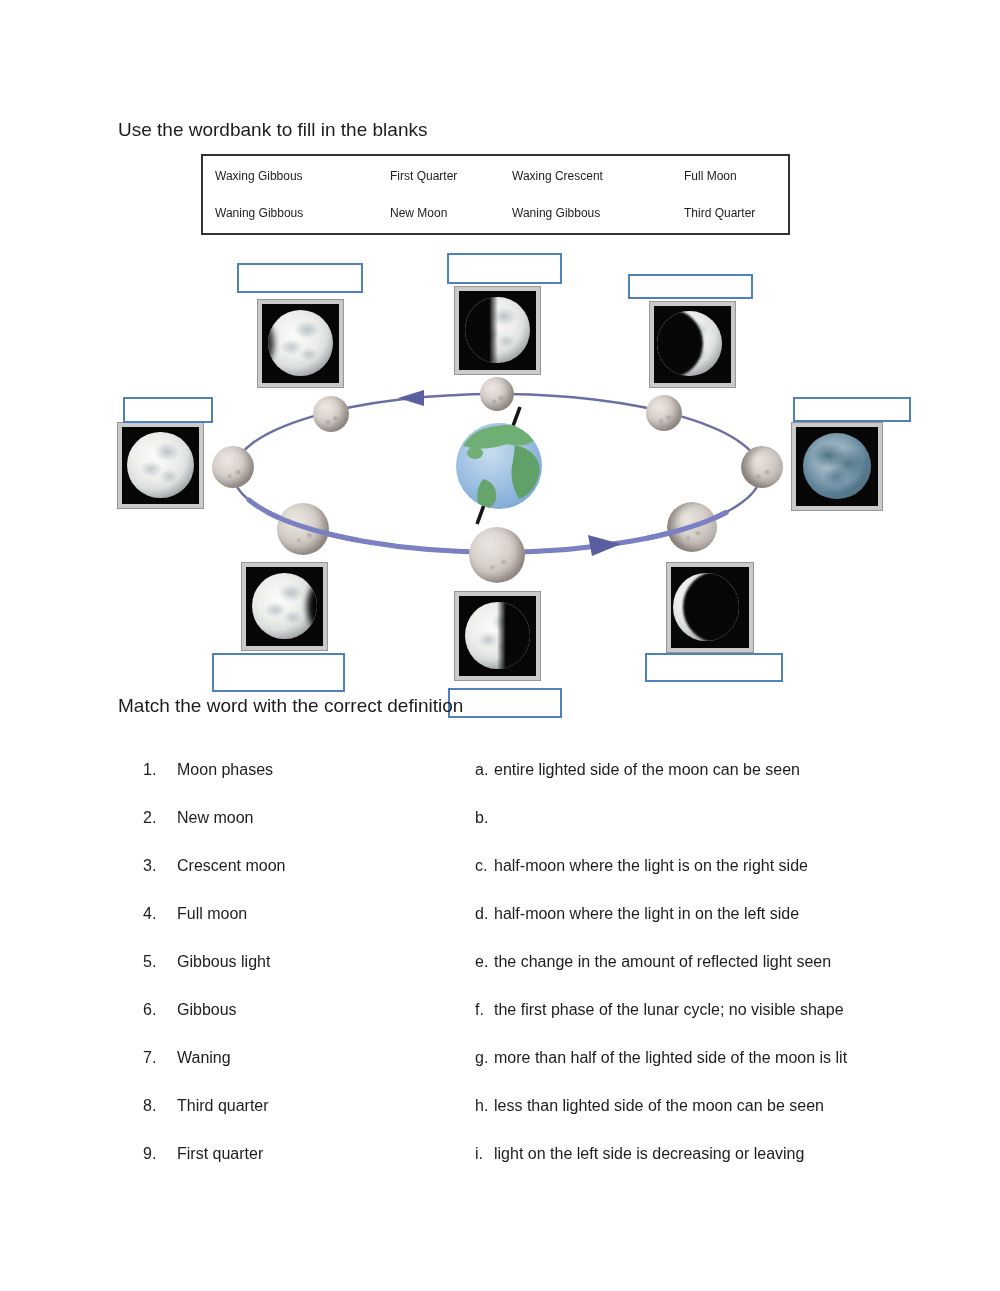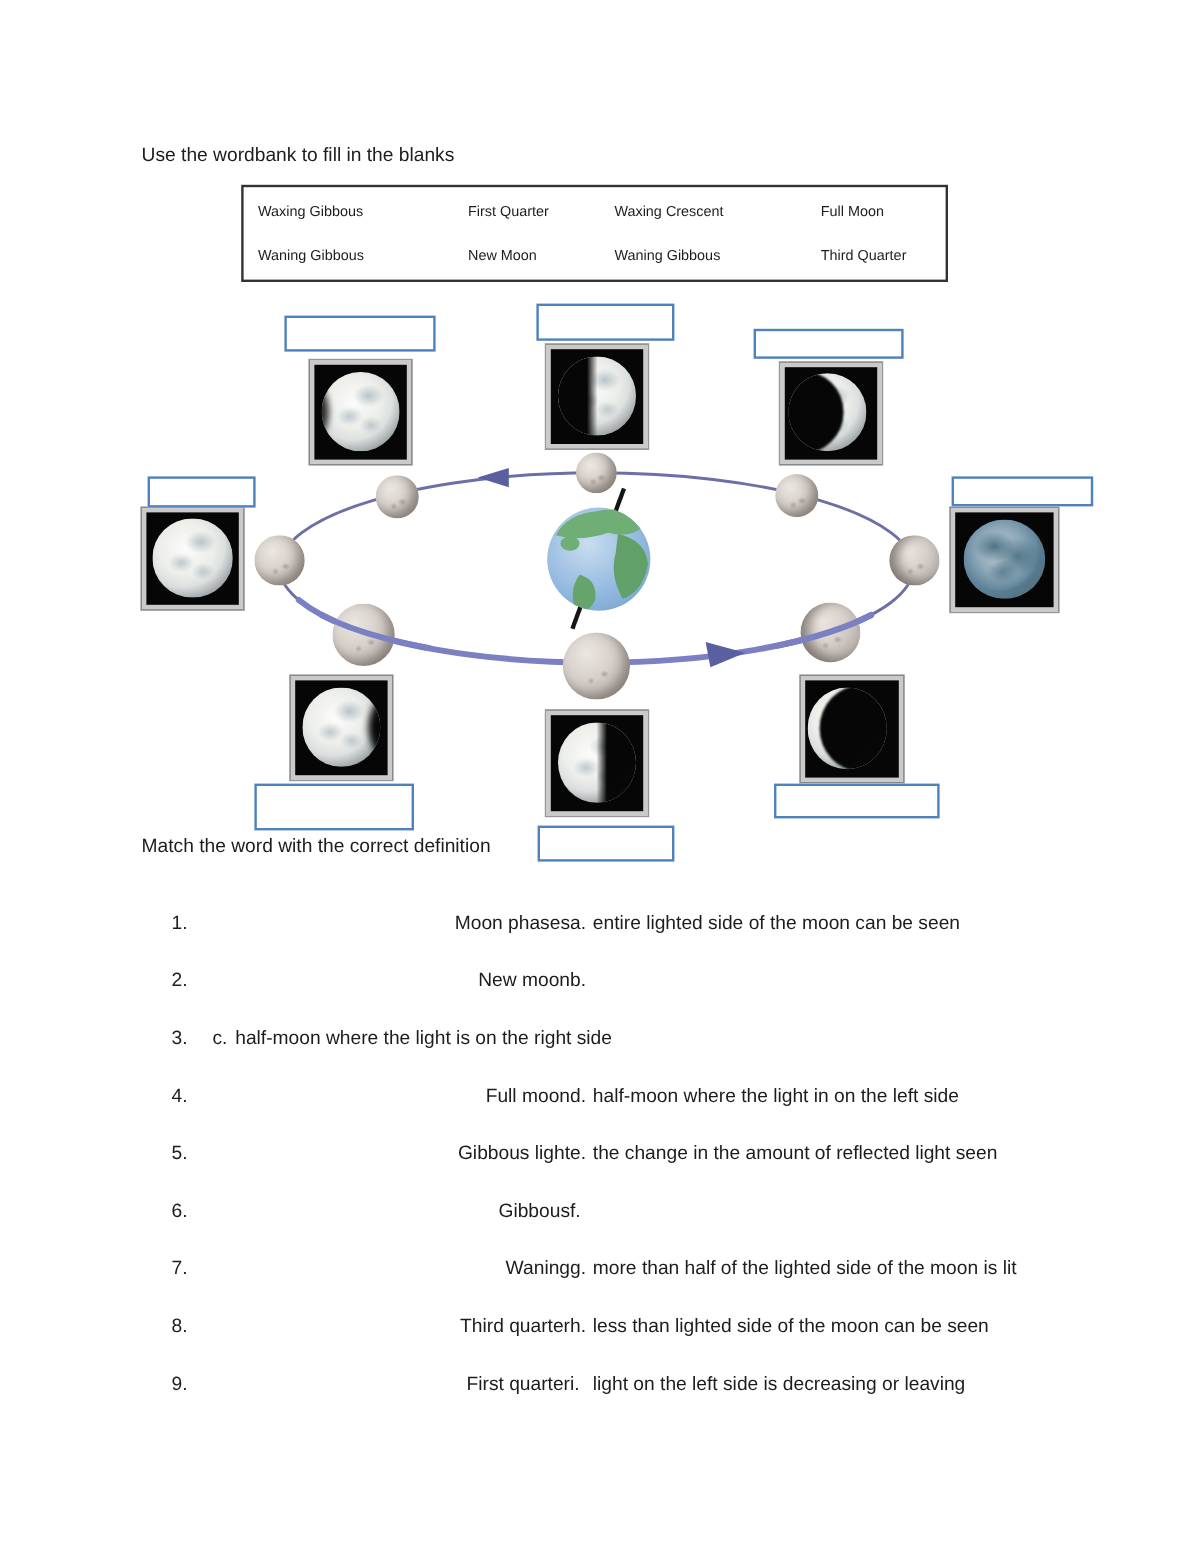--- a/index.html
+++ b/index.html
@@ -9,21 +9,21 @@
     --arrow:#5a5fa0;
     --wordbank-border:#333333;
     --text:#1d1d1d;
     --photo-frame:#cacaca;
   }
   html,body{margin:0;padding:0;background:#ffffff;}
   .page{
     position:relative;width:1000px;height:1291px;background:#ffffff;
     font-family:"Liberation Sans",sans-serif;color:var(--text);overflow:hidden;
   }
-  .heading{position:absolute;font-size:16px;line-height:19px;white-space:nowrap;}
+  .heading{position:absolute;font-size:19px;line-height:19px;white-space:nowrap;}
   .h1{left:118px;top:120px;}
   .h2{left:118px;top:696px;}
 
   
   .wordbank{
     position:absolute;left:201px;top:154px;width:589px;height:81px;
     border:2px solid var(--wordbank-border);box-sizing:border-box;
     display:grid;grid-template-columns:175px 122px 172px auto;
     padding:11px 0 0 12px;row-gap:19px;align-content:start;
   }
@@ -109,21 +109,21 @@
   .b5{left:793px;top:397px;width:118px;height:25px;}
   .b6{left:212px;top:653px;width:133px;height:39px;}
   .b7{left:448px;top:688px;width:114px;height:30px;}
   .b8{left:645px;top:653px;width:138px;height:29px;}
 
   
   .match{position:absolute;left:0;top:760px;width:1000px;}
   .mrow{display:flex;align-items:flex-start;height:48px;padding-left:143px;box-sizing:border-box;}
   .mrow span{font-size:16px;line-height:19px;}
   .mnum{width:34px;flex:none;}
-  .mword{width:298px;flex:none;text-align:right;}
+  .mword{width:298px;flex:none;}
   .mletter{width:19px;flex:none;}
   .mdef{flex:1;white-space:nowrap;}
 </style>
 </head>
 <body>
 
 <div class="page">
 
   <div class="heading h1">Use the wordbank to fill in the blanks</div>
 
@@ -235,39 +235,41 @@
       <span class="mletter">a.</span>
       <span class="mdef">entire lighted side of the moon can be seen</span>
     </div>
     <div class="mrow">
       <span class="mnum">2.</span>
       <span class="mword">New moon</span>
       <span class="mletter">b.</span>
     </div>
     <div class="mrow">
       <span class="mnum">3.</span>
+      <span class="mword">Crescent moon</span>
       <span class="mletter">c.</span>
       <span class="mdef">half-moon where the light is on the right side</span>
     </div>
     <div class="mrow">
       <span class="mnum">4.</span>
       <span class="mword">Full moon</span>
       <span class="mletter">d.</span>
       <span class="mdef">half-moon where the light in on the left side</span>
     </div>
     <div class="mrow">
       <span class="mnum">5.</span>
       <span class="mword">Gibbous light</span>
       <span class="mletter">e.</span>
       <span class="mdef">the change in the amount of reflected light seen</span>
     </div>
     <div class="mrow">
       <span class="mnum">6.</span>
       <span class="mword">Gibbous</span>
       <span class="mletter">f.</span>
+      <span class="mdef">the first phase of the lunar cycle; no visible shape</span>
     </div>
     <div class="mrow">
       <span class="mnum">7.</span>
       <span class="mword">Waning</span>
       <span class="mletter">g.</span>
       <span class="mdef">more than half of the lighted side of the moon is lit</span>
     </div>
     <div class="mrow">
       <span class="mnum">8.</span>
       <span class="mword">Third quarter</span>

